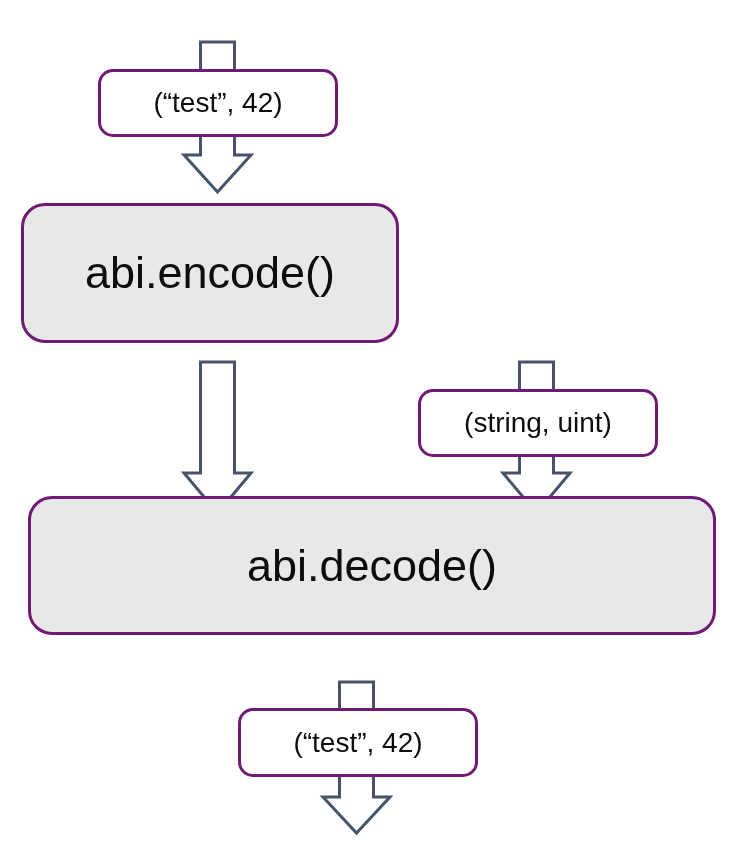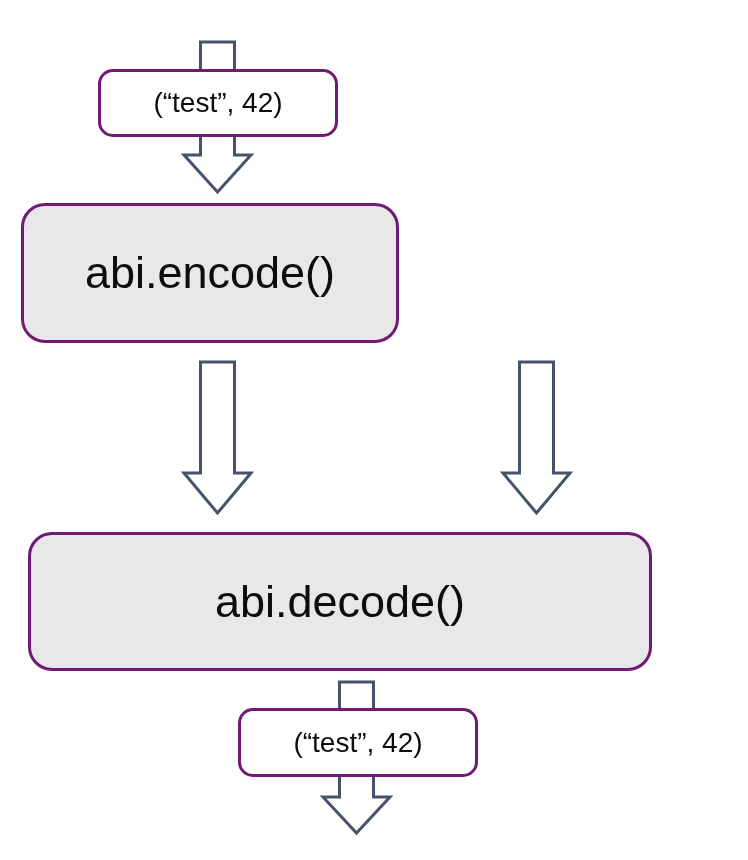--- a/index.html
+++ b/index.html
@@ -46,21 +46,21 @@
   }
   .process-box {
     background: #e8e8e8;
     border-radius: 24px;
     font-size: 45px;
   }
   .node-input   { left: 98px;  top: 69px;  width: 240px; height: 68px; }
   .node-encode  { left: 21px;  top: 203px; width: 378px; height: 140px; }
   .node-bytes   { left: 98px;  top: 389px; width: 238px; height: 68px; }
   .node-types   { left: 418px; top: 389px; width: 240px; height: 68px; }
-  .node-decode  { left: 28px;  top: 532px; width: 624px; height: 139px; }
+  .node-decode  { left: 28px;  top: 496px; width: 688px; height: 139px; }
   .node-output  { left: 238px; top: 708px; width: 240px; height: 69px; }
 </style>
 </head>
 <body>
 
 <div class="canvas">
 
   <svg class="arrows-layer" viewBox="0 0 748 860" xmlns="http://www.w3.org/2000/svg">
 
     <polygon class="arrow" points="200.5,42 234.5,42 234.5,155 251,155 217.5,192 184,155 200.5,155"></polygon>
@@ -74,20 +74,23 @@
 
   <div class="node label-pill node-input">
     <span>(“test”, 42)</span>
   </div>
 
   <div class="node process-box node-encode">
     <span>abi.encode()</span>
   </div>
 
 
+  <div class="node label-pill node-types">
+    <span>(string, uint)</span>
+  </div>
 
   <div class="node process-box node-decode">
     <span>abi.decode()</span>
   </div>
 
   <div class="node label-pill node-output">
     <span>(“test”, 42)</span>
   </div>
 
 </div>

